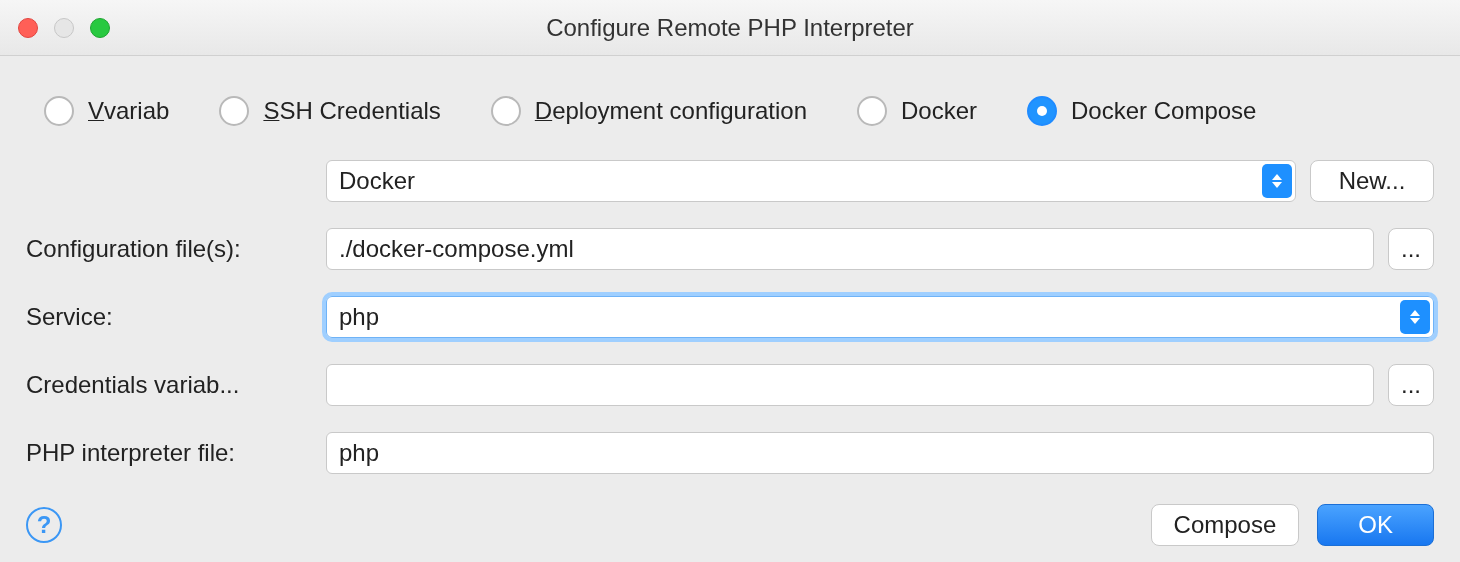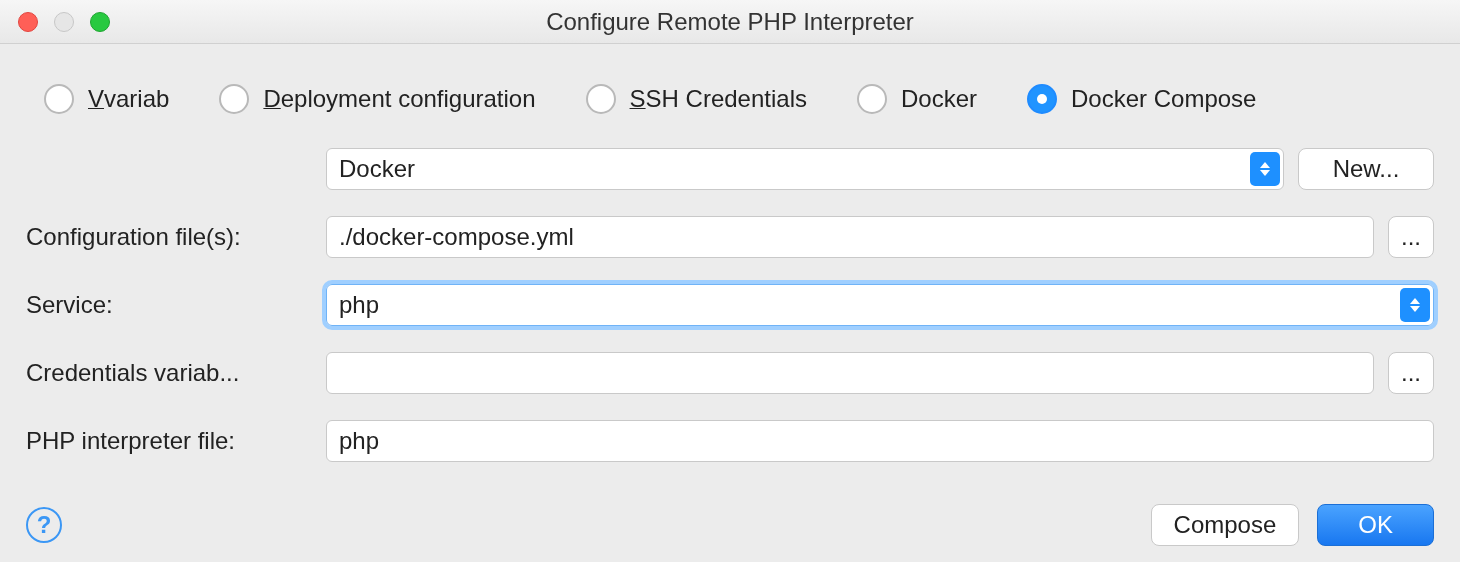--- a/index.html
+++ b/index.html
@@ -8,21 +8,21 @@
     width: 1460px;
     height: 562px;
     font-family: -apple-system, "Helvetica Neue", Arial, sans-serif;
     font-size: 24px;
     background: #ececec;
     color: #222;
     position: relative;
     overflow: hidden;
   }
   .titlebar {
-    height: 44px;
+    height: 56px;
     display: flex;
     align-items: center;
     position: relative;
     background: linear-gradient(#f6f6f6,#e8e8e8);
     border-bottom: 1px solid #d0d0d0;
   }
   .traffic {
     display: flex;
     gap: 16px;
     position: absolute;
@@ -139,25 +139,25 @@
   <div class="title">Configure Remote PHP Interpreter</div>
 </div>
 
 <div class="radio-row">
   <div class="radio-item">
     <div class="radio"></div>
     <span><span class="underline-first">V</span><span>variab</span></span>
   </div>
   <div class="radio-item">
     <div class="radio"></div>
+    <span><span class="underline-first">S</span><span>SH Credentials</span></span>
+  </div>
+  <div class="radio-item">
+    <div class="radio"></div>
     <span><span class="underline-first">D</span><span>eployment configuration</span></span>
-  </div>
-  <div class="radio-item">
-    <div class="radio"></div>
-    <span><span class="underline-first">S</span><span>SH Credentials</span></span>
   </div>
   <div class="radio-item">
     <div class="radio"></div>
     <span>Docker</span>
   </div>
   <div class="radio-item">
     <div class="radio selected"></div>
     <span>Docker Compose</span>
   </div>
 </div>
@@ -165,21 +165,21 @@
 <div class="form">
 
   <div class="rowfull span2">
     <div class="select">
       <span>Docker</span>
       <div class="chevrons">
         <div class="chev up"></div>
           <div class="chev down"></div>
       </div>
     </div>
-    <div class="btn" style="width:136px">New...</div>
+    <div class="btn" style="width:124px">New...</div>
   </div>
 
   <div class="label">Configuration file(s):</div>
   <div class="rowfull span2">
     <div class="input">
       <span>./docker-compose.yml</span>
     </div>
     <div class="btn small">...</div>
   </div>
 

